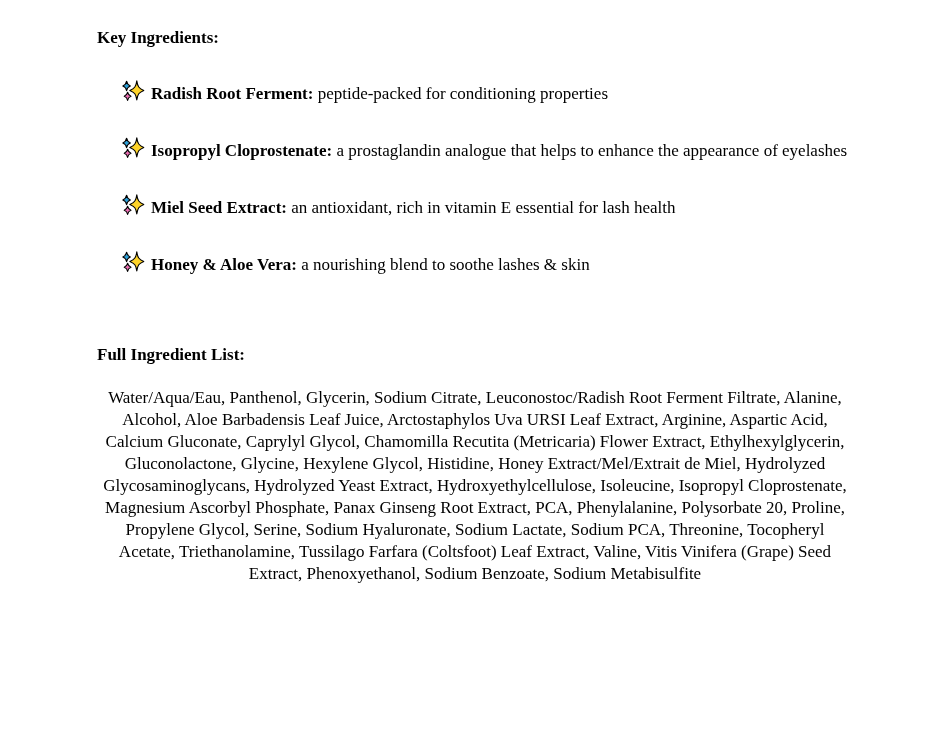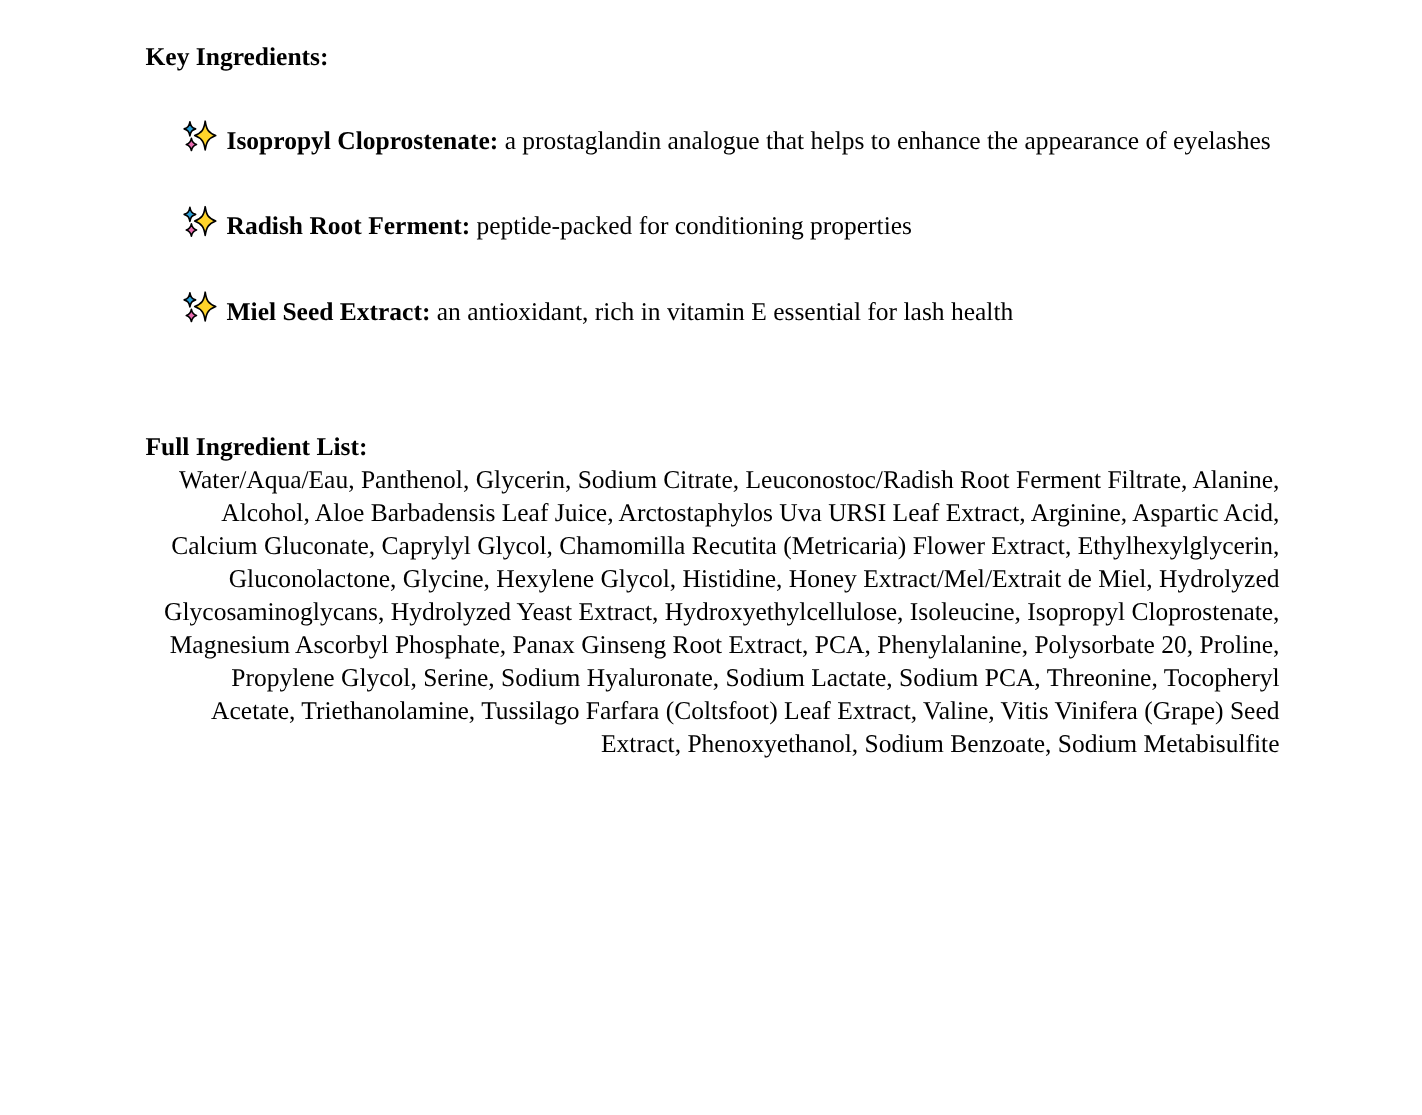--- a/index.html
+++ b/index.html
@@ -22,21 +22,21 @@
     width: 948px;
     padding: 27px 95px 0 97px;
   }
   p { margin: 0; }
   .section-heading {
     font-weight: 700;
     font-size: 17px;
     line-height: 22px;
   }
   .key-heading { margin-bottom: 30px; }
-  .full-heading { margin-top: 66px; }
+  .full-heading { margin-top: 66px; margin-bottom: 21px; }
   .bullet {
     line-height: 26px;
     text-indent: 25px;
     margin-bottom: 29px;
   }
   .bullet .ing-name { font-weight: 700; }
   .sparkle {
     display: inline-block;
     width: 24px;
     height: 20px;
@@ -45,54 +45,61 @@
   }
   .sparkle svg {
     display: block;
     width: 24px;
     height: 21px;
     margin-top: -1px;
     transform: translateY(2px);
   }
   .full-text {
     line-height: 22px;
-    text-align: right;
+    text-align: center;
   }
 </style>
 </head>
 <body>
 
 <div class="page">
 
   <p class="section-heading key-heading">Key Ingredients:</p>
 
   <p class="bullet"><span class="sparkle"><svg viewBox="0 0 24 21" aria-hidden="true">
           <g stroke-width="1.1" stroke-linejoin="round" stroke="#000000">
             <path d="M14.8 0.8 C15.6 6.6 16.9 8.4 21.8 10.4 C16.9 12.4 15.6 14.2 14.8 20 C14 14.2 12.7 12.4 7.8 10.4 C12.7 8.4 14 6.6 14.8 0.8 Z" fill="#FFD42A"></path>
             <path d="M4.6 1.2 C5.1 4.1 5.9 5 8.4 5.9 C5.9 6.8 5.1 7.7 4.6 10.6 C4.1 7.7 3.3 6.8 0.8 5.9 C3.3 5 4.1 4.1 4.6 1.2 Z" fill="#2B9FD8"></path>
             <path d="M5.6 12.2 C6.05 14.7 6.75 15.5 9 16.3 C6.75 17.1 6.05 17.9 5.6 20.4 C5.15 17.9 4.45 17.1 2.2 16.3 C4.45 15.5 5.15 14.7 5.6 12.2 Z" fill="#E96BB0"></path>
           </g>
-        </svg></span><b class="ing-name">Isopropyl Cloprostenate:</b><span class="ing-desc"> a prostaglandin analogue that helps to enhance the appearance of eyelashes</span></p>
+        </svg></span><b class="ing-name">Radish Root Ferment:</b><span class="ing-desc"> peptide-packed for conditioning properties</span></p>
 
   <p class="bullet"><span class="sparkle"><svg viewBox="0 0 24 21" aria-hidden="true">
           <g stroke-width="1.1" stroke-linejoin="round" stroke="#000000">
             <path d="M14.8 0.8 C15.6 6.6 16.9 8.4 21.8 10.4 C16.9 12.4 15.6 14.2 14.8 20 C14 14.2 12.7 12.4 7.8 10.4 C12.7 8.4 14 6.6 14.8 0.8 Z" fill="#FFD42A"></path>
             <path d="M4.6 1.2 C5.1 4.1 5.9 5 8.4 5.9 C5.9 6.8 5.1 7.7 4.6 10.6 C4.1 7.7 3.3 6.8 0.8 5.9 C3.3 5 4.1 4.1 4.6 1.2 Z" fill="#2B9FD8"></path>
             <path d="M5.6 12.2 C6.05 14.7 6.75 15.5 9 16.3 C6.75 17.1 6.05 17.9 5.6 20.4 C5.15 17.9 4.45 17.1 2.2 16.3 C4.45 15.5 5.15 14.7 5.6 12.2 Z" fill="#E96BB0"></path>
           </g>
-        </svg></span><b class="ing-name">Radish Root Ferment:</b><span class="ing-desc"> peptide-packed for conditioning properties</span></p>
+        </svg></span><b class="ing-name">Isopropyl Cloprostenate:</b><span class="ing-desc"> a prostaglandin analogue that helps to enhance the appearance of eyelashes</span></p>
 
   <p class="bullet"><span class="sparkle"><svg viewBox="0 0 24 21" aria-hidden="true">
           <g stroke-width="1.1" stroke-linejoin="round" stroke="#000000">
             <path d="M14.8 0.8 C15.6 6.6 16.9 8.4 21.8 10.4 C16.9 12.4 15.6 14.2 14.8 20 C14 14.2 12.7 12.4 7.8 10.4 C12.7 8.4 14 6.6 14.8 0.8 Z" fill="#FFD42A"></path>
             <path d="M4.6 1.2 C5.1 4.1 5.9 5 8.4 5.9 C5.9 6.8 5.1 7.7 4.6 10.6 C4.1 7.7 3.3 6.8 0.8 5.9 C3.3 5 4.1 4.1 4.6 1.2 Z" fill="#2B9FD8"></path>
             <path d="M5.6 12.2 C6.05 14.7 6.75 15.5 9 16.3 C6.75 17.1 6.05 17.9 5.6 20.4 C5.15 17.9 4.45 17.1 2.2 16.3 C4.45 15.5 5.15 14.7 5.6 12.2 Z" fill="#E96BB0"></path>
           </g>
         </svg></span><b class="ing-name">Miel Seed Extract:</b><span class="ing-desc"> an antioxidant, rich in vitamin E essential for lash health</span></p>
 
 
 
+  <p class="bullet"><span class="sparkle"><svg viewBox="0 0 24 21" aria-hidden="true">
+          <g stroke-width="1.1" stroke-linejoin="round" stroke="#000000">
+            <path d="M14.8 0.8 C15.6 6.6 16.9 8.4 21.8 10.4 C16.9 12.4 15.6 14.2 14.8 20 C14 14.2 12.7 12.4 7.8 10.4 C12.7 8.4 14 6.6 14.8 0.8 Z" fill="#FFD42A"></path>
+            <path d="M4.6 1.2 C5.1 4.1 5.9 5 8.4 5.9 C5.9 6.8 5.1 7.7 4.6 10.6 C4.1 7.7 3.3 6.8 0.8 5.9 C3.3 5 4.1 4.1 4.6 1.2 Z" fill="#2B9FD8"></path>
+            <path d="M5.6 12.2 C6.05 14.7 6.75 15.5 9 16.3 C6.75 17.1 6.05 17.9 5.6 20.4 C5.15 17.9 4.45 17.1 2.2 16.3 C4.45 15.5 5.15 14.7 5.6 12.2 Z" fill="#E96BB0"></path>
+          </g>
+        </svg></span><b class="ing-name">Honey &amp; Aloe Vera:</b><span class="ing-desc"> a nourishing blend to soothe lashes &amp; skin</span></p>
 
   <p class="section-heading full-heading">Full Ingredient List:</p>
 
   <p class="full-text">Water/Aqua/Eau, Panthenol, Glycerin, Sodium Citrate, Leuconostoc/Radish Root Ferment Filtrate, Alanine, Alcohol, Aloe Barbadensis Leaf Juice, Arctostaphylos Uva URSI Leaf Extract, Arginine, Aspartic Acid, Calcium Gluconate, Caprylyl Glycol, Chamomilla Recutita (Metricaria) Flower Extract, Ethylhexylglycerin, Gluconolactone, Glycine, Hexylene Glycol, Histidine, Honey Extract/Mel/Extrait de Miel, Hydrolyzed Glycosaminoglycans, Hydrolyzed Yeast Extract, Hydroxyethylcellulose, Isoleucine, Isopropyl Cloprostenate, Magnesium Ascorbyl Phosphate, Panax Ginseng Root Extract, PCA, Phenylalanine, Polysorbate 20, Proline, Propylene Glycol, Serine, Sodium Hyaluronate, Sodium Lactate, Sodium PCA, Threonine, Tocopheryl Acetate, Triethanolamine, Tussilago Farfara (Coltsfoot) Leaf Extract, Valine, Vitis Vinifera (Grape) Seed Extract, Phenoxyethanol, Sodium Benzoate, Sodium Metabisulfite</p>
 
 </div>
 
 </body></html>

